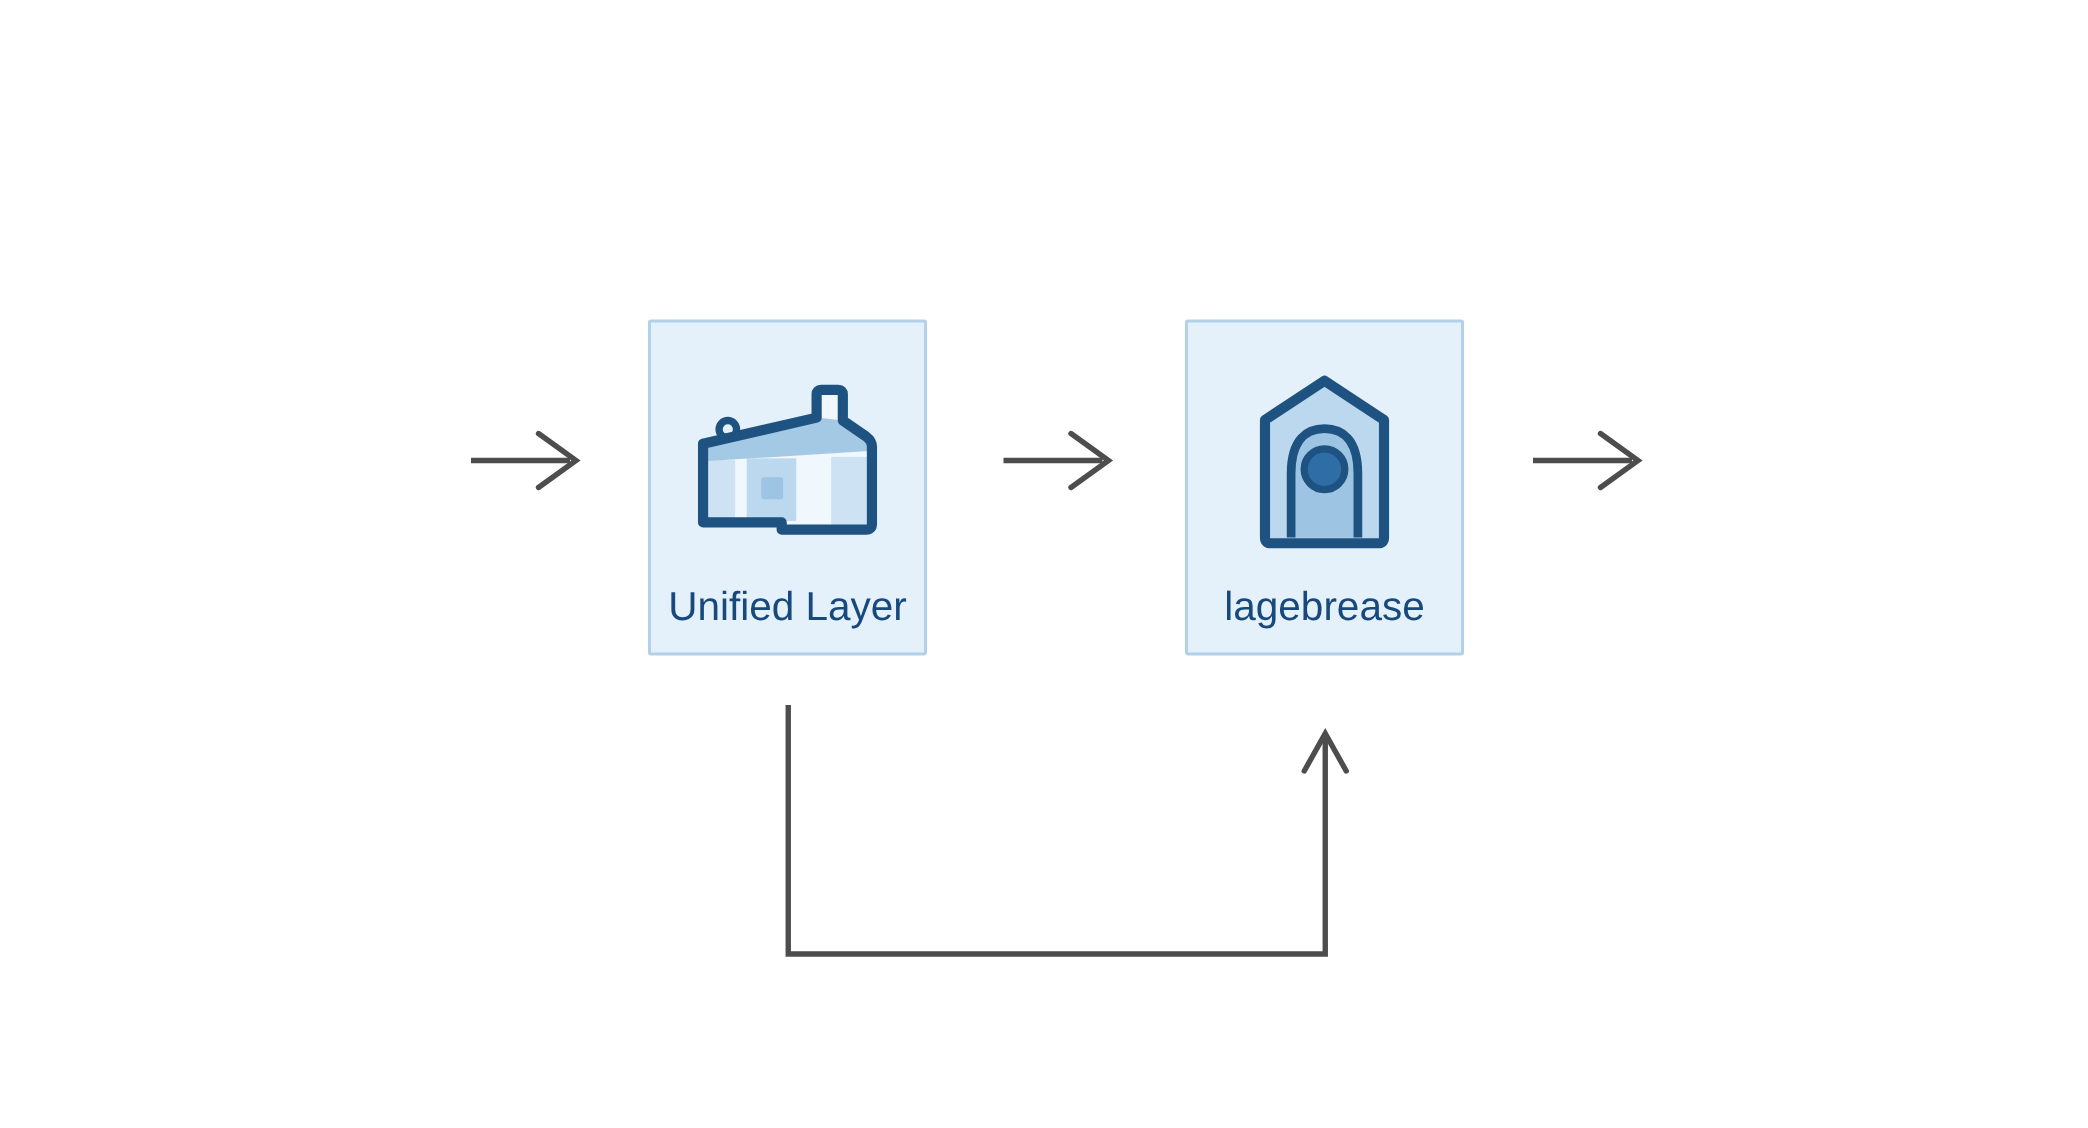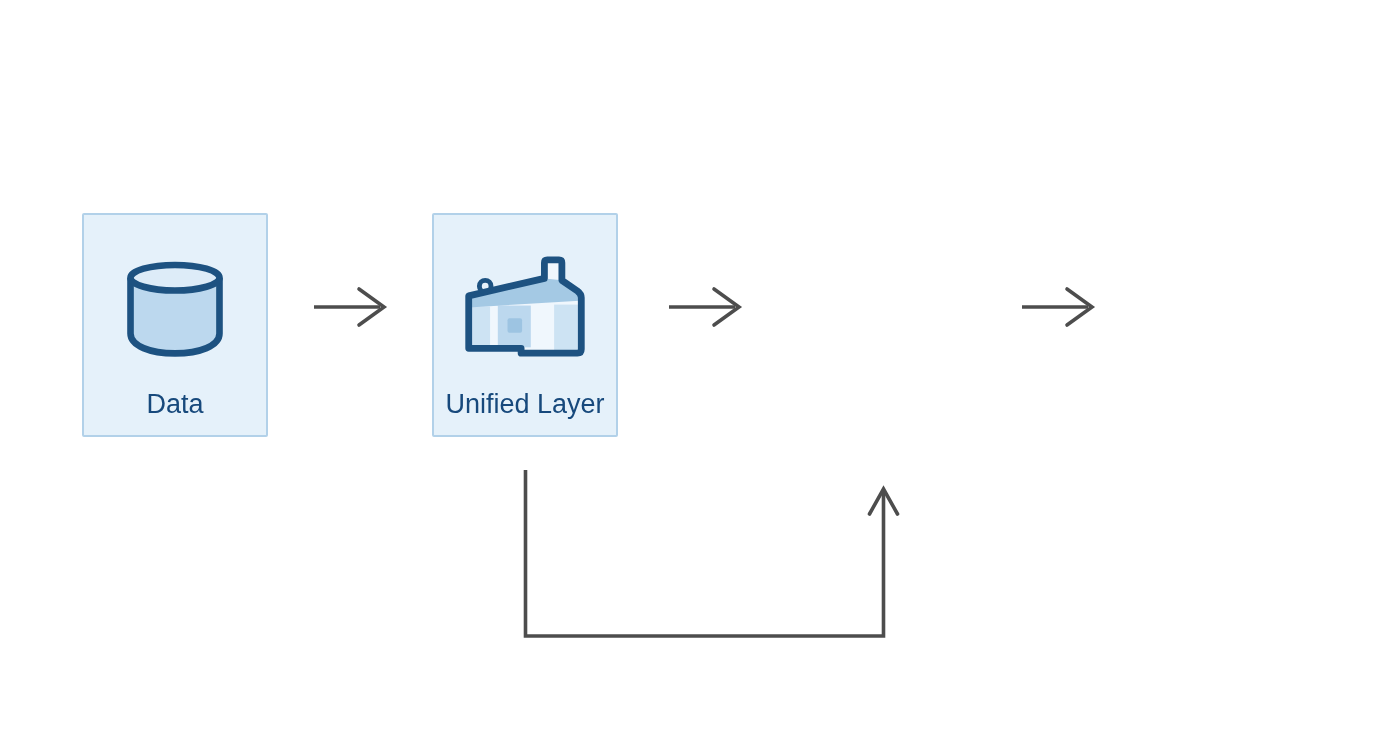--- a/index.html
+++ b/index.html
@@ -90,29 +90,20 @@
   .f-deep{fill:var(--icon-fill-deep);}
   .f-panel{fill:var(--icon-panel);}
   .f-body{fill:var(--icon-body);}
   .arrow-stroke{stroke:var(--arrow-color);fill:none;}
 </style>
 </head>
 <body>
 
 <div class="canvas">
 
-  <div class="node node-1">
-    <div class="icon-wrap">
-      <svg width="106" height="102" viewBox="0 0 112 106">
-        <path class="st f-mid" stroke-width="7" d="M9,21 V80 C9,93 30,101 56,101 C82,101 103,93 103,80 V21"></path>
-        <ellipse class="st f-light" stroke-width="7" cx="56" cy="21" rx="47" ry="13.5"></ellipse>
-      </svg>
-    </div>
-    <div class="node-label">Data</div>
-  </div>
 
   <svg class="flow-arrow flow-arrow-1" viewBox="0 0 78 44">
     <path class="arrow-stroke" stroke-width="3.6" d="M3,22 L69,22"></path>
     <path class="arrow-stroke" stroke-width="3.6" stroke-linecap="round" d="M48,4 L73,22 L48,40"></path>
   </svg>
 
   <div class="node node-2">
     <div class="icon-wrap">
       <svg width="132" height="114" viewBox="0 0 136 117">
 
@@ -130,20 +121,30 @@
       </svg>
     </div>
     <div class="node-label">Unified Layer</div>
   </div>
 
   <svg class="flow-arrow flow-arrow-2" viewBox="0 0 78 44">
     <path class="arrow-stroke" stroke-width="3.6" d="M3,22 L69,22"></path>
     <path class="arrow-stroke" stroke-width="3.6" stroke-linecap="round" d="M48,4 L73,22 L48,40"></path>
   </svg>
 
+  <div class="node node-3">
+    <div class="icon-wrap">
+      <svg width="98" height="120" viewBox="0 0 100 124">
+        <path class="st f-mid" stroke-width="7" d="M50,6 L91,33 L91,114 Q91,118 87,118 L13,118 Q9,118 9,114 L9,33 Z"></path>
+        <path class="st f-dark" stroke-width="6" d="M27,114 L27,70 C27,46 38,39 50,39 C62,39 73,46 73,70 L73,114"></path>
+        <circle class="st f-deep" stroke-width="5" cx="50" cy="67" r="14"></circle>
+      </svg>
+    </div>
+    <div class="node-label">lagebrease</div>
+  </div>
 
   <svg class="flow-arrow flow-arrow-3" viewBox="0 0 78 44">
     <path class="arrow-stroke" stroke-width="3.6" d="M3,22 L69,22"></path>
     <path class="arrow-stroke" stroke-width="3.6" stroke-linecap="round" d="M48,4 L73,22 L48,40"></path>
   </svg>
 
 
   <svg class="loop-overlay" viewBox="0 0 1392 752">
     <path class="arrow-stroke" stroke-width="3.6" d="M525.5,470 L525.5,636 L883.5,636 L883.5,491"></path>
     <path class="arrow-stroke" stroke-width="3.6" stroke-linecap="round" d="M869.5,514 L883.5,489 L897.5,514"></path>

